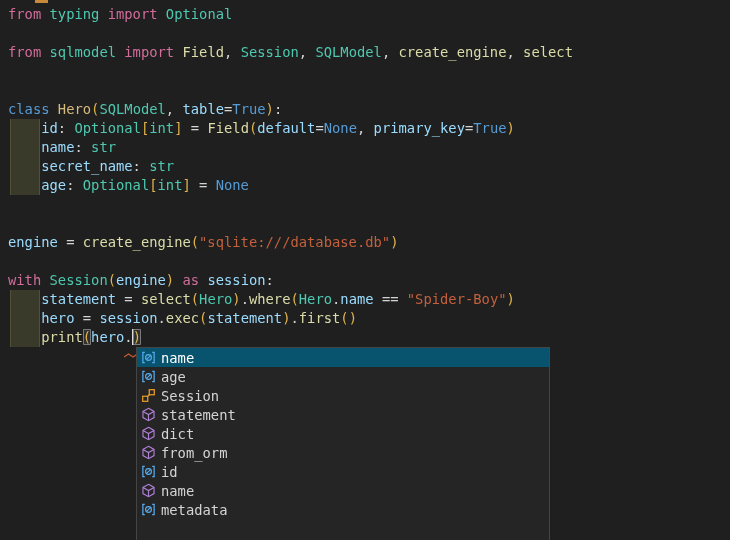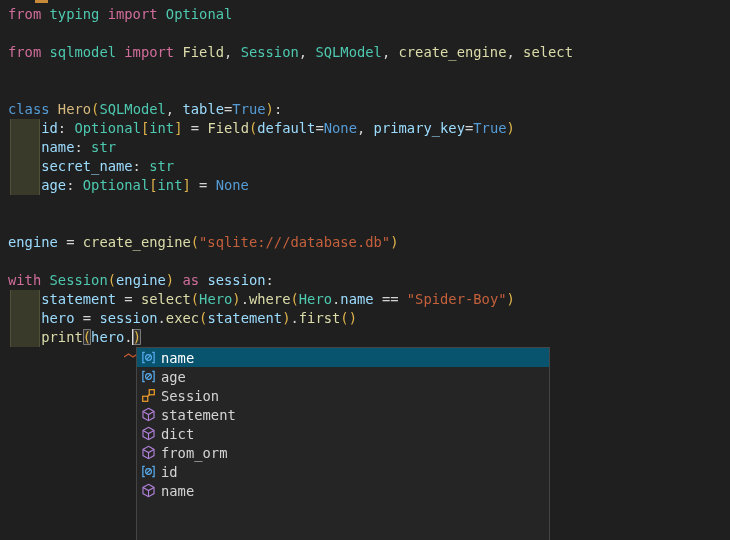--- a/index.html
+++ b/index.html
@@ -144,13 +144,23 @@
     </div>
     <div class="suggest-row">
       <span class="suggest-icon">
         <svg width="15" height="15" viewBox="0 0 16 16">
           <path d="M8 1.4 L13.9 4.7 V11.3 L8 14.6 L2.1 11.3 V4.7 Z" fill="none" stroke="#b180d7" stroke-width="1.2"></path>
           <path d="M2.1 4.7 L8 8 L13.9 4.7 M8 8 V14.6" fill="none" stroke="#b180d7" stroke-width="1.2"></path>
         </svg>
       </span>
       <span class="suggest-label">name</span>
     </div>
+    <div class="suggest-row">
+      <span class="suggest-icon">
+        <svg width="15" height="15" viewBox="0 0 16 16">
+          <path d="M4 2.5 H2 V13.5 H4 M12 2.5 H14 V13.5 H12" fill="none" stroke="#58aef0" stroke-width="1.3"></path>
+          <circle cx="8" cy="8" r="3.1" fill="none" stroke="#58aef0" stroke-width="1.2"></circle>
+          <path d="M5.7 10.3 L10.3 5.7" stroke="#58aef0" stroke-width="1.2"></path>
+        </svg>
+      </span>
+      <span class="suggest-label">metadata</span>
+    </div>
   </div>
 
 </body></html>

